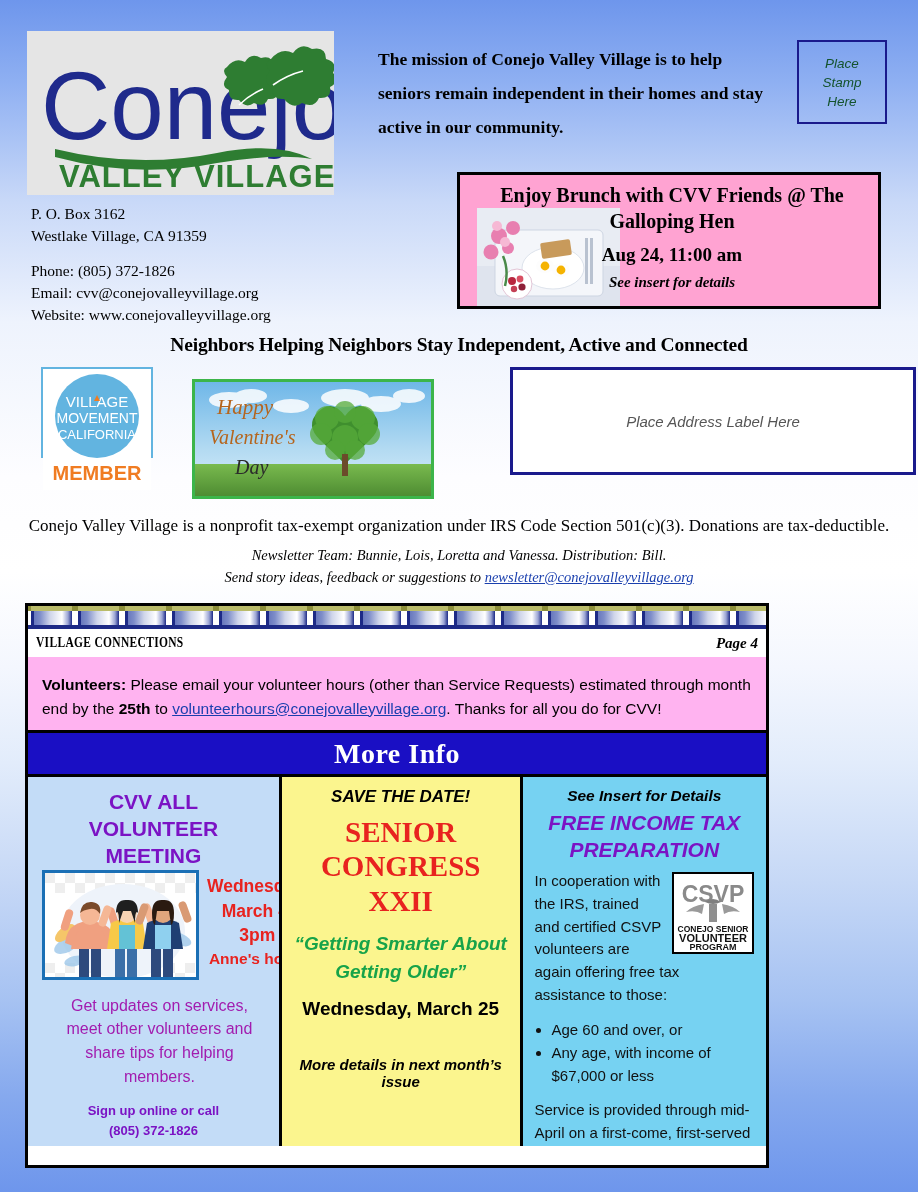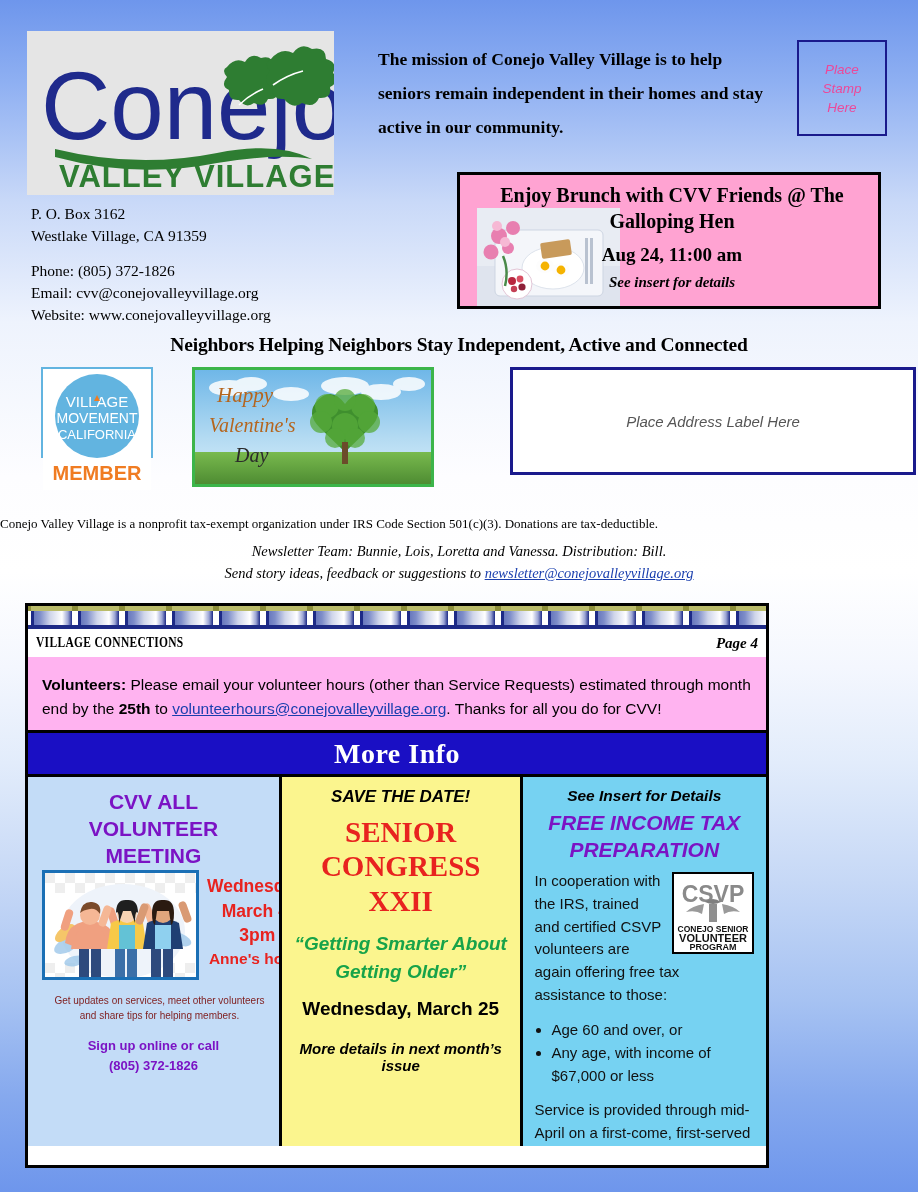--- a/index.html
+++ b/index.html
@@ -45,31 +45,31 @@
     font-weight: bold;
     font-size: 17.5px;
     line-height: 1.95;
     color: #000;
     text-align: left;
   }
 
   .stamp-box {
     position: absolute;
     left: 797px; top: 40px;
-    width: 90px; height: 96px;
+    width: 90px; height: 84px;
     border: 2px solid #1a1a8c;
     display: flex;
     flex-direction: column;
     align-items: center;
     justify-content: center;
     gap: 4px;
     font-family: "Liberation Sans", sans-serif;
     font-style: italic;
     font-size: 13.5px;
-    color: #ec4899;
+    color: #14532d;
   }
 
   .contact {
     position: absolute;
     left: 31px; top: 203px;
     font-family: "Liberation Serif", serif;
     font-size: 15.5px;
     line-height: 1.42;
     color: #000;
   }
@@ -120,21 +120,21 @@
     position: absolute;
     left: 41px; top: 0;
     width: 112px; height: 91px;
     background: #ffffff;
     border: 2px solid #62b4e0;
   }
   .vmc-svg { display: block; width: 108px; height: 121px; }
 
   .valentine {
     position: absolute;
-    left: 192px; top: 0;
+    left: 192px; top: 12px;
     width: 242px; height: 120px;
     border: 3px solid #3cb54a;
     overflow: hidden;
   }
   .valentine-svg { display: block; width: 236px; height: 114px; }
 
   .address-label {
     position: absolute;
     left: 478px; top: 0;
     width: 406px; height: 108px;
@@ -145,23 +145,23 @@
     justify-content: center;
     font-family: "Liberation Sans", sans-serif;
     font-style: italic;
     font-size: 15px;
     color: #555;
     margin-left: 32px;
   }
 
   
   .legal {
-    text-align: left;
-    font-family: "Liberation Serif", serif;
-    font-size: 13px;
+    text-align: center;
+    font-family: "Liberation Serif", serif;
+    font-size: 17px;
     color: #000;
     margin-top: 1px;
   }
   .team {
     text-align: center;
     font-family: "Liberation Serif", serif;
     font-style: italic;
     font-size: 14.5px;
     color: #000;
     line-height: 1.5;
@@ -297,23 +297,23 @@
     font-weight: bold;
     color: #e8231f;
     padding-top: 4px;
   }
   .lc-when .big { font-size: 17.5px; line-height: 1.42; }
   .lc-when .small { font-size: 15.5px; margin-top: 2px; }
   .lc-body {
     margin-top: 14px;
     text-align: center;
     font-family: "Liberation Sans", sans-serif;
-    font-size: 10px;
+    font-size: 16px;
     line-height: 1.48;
-    color: #7f1d1d;
+    color: #a21caf;
     margin-left: 12px;
   }
   .lc-cta {
     margin-top: 13px;
     text-align: center;
     font-family: "Liberation Sans", sans-serif;
     font-weight: bold;
     font-size: 13px;
     line-height: 1.5;
     color: #7b13c4;
@@ -364,21 +364,21 @@
     color: #000;
     margin-top: 16px;
   }
   .mc-more {
     text-align: center;
     font-family: "Liberation Sans", sans-serif;
     font-weight: bold;
     font-style: italic;
     font-size: 15px;
     color: #000;
-    margin-top: 20px;
+    margin-top: 36px;
   }
 
   
   .rc-insert {
     text-align: center;
     font-family: "Liberation Sans", sans-serif;
     font-weight: bold;
     font-style: italic;
     font-size: 15.5px;
     color: #000;

